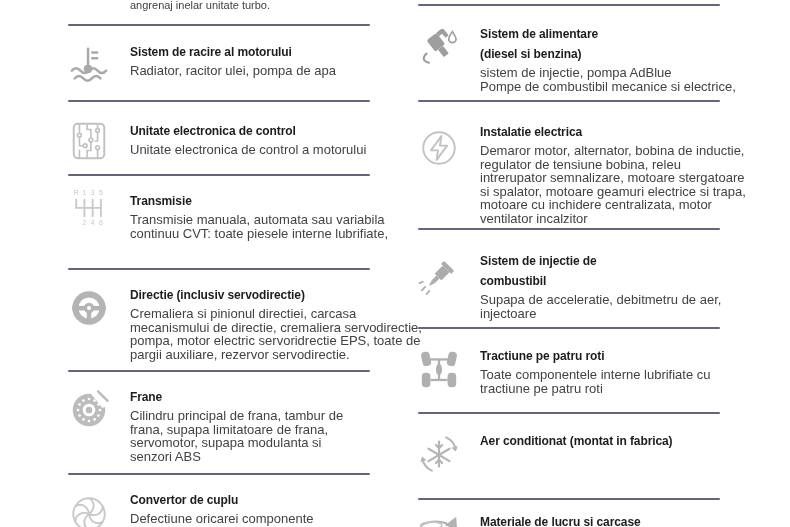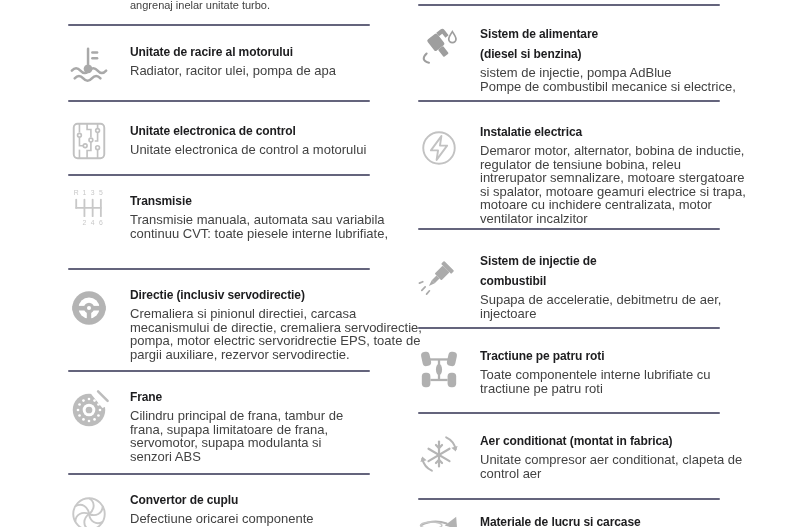--- a/index.html
+++ b/index.html
@@ -47,21 +47,21 @@
               <line x1="25.5" y1="10" x2="30.5" y2="10"></line>
               <line x1="25.5" y1="16" x2="30.5" y2="16"></line>
               <circle cx="21" cy="27" r="4.6" fill="#a9a9a9" stroke="none"></circle>
               <path d="M4,29 q4.5,-5 9,0 t9,0 t9,0 t9,0"></path>
               <path d="M7,37 q4.5,-5 9,0 t9,0 t9,0"></path>
             </g>
           </svg>
         </span>
         <div class="text">
           <div>
-            <div class="title-line">Unitate de racire al motorului</div>
+            <div class="title-line">Sistem de racire al motorului</div>
           </div>
           <div class="desc">
             <div class="desc-line">Radiator, racitor ulei, pompa de apa</div>
           </div>
         </div>
       </div>
       <div class="item" style="top: 121px;">
         <span class="icon" style="top: -1px;">
           <svg viewBox="0 0 44 44">
             <g fill="none" stroke="#c1c1c1" stroke-width="2">
@@ -334,24 +334,20 @@
               <path d="M14.5,39.5 a18,18 0 0 1 -10,-12.5"></path>
             </g>
             <path d="M41.5,13.5 l-2,6 l-4.5,-4 z" fill="#b5b5b5"></path>
             <path d="M2.5,30.5 l2,-6 l4.5,4 z" fill="#b5b5b5"></path>
           </svg>
         </span>
         <div class="text">
           <div>
             <div class="title-line">Aer conditionat (montat in fabrica)</div>
           </div>
-          <div class="desc">
-            <div class="desc-line">Unitate compresor aer conditionat, clapeta de</div>
-            <div class="desc-line">control aer</div>
-          </div>
         </div>
       </div>
       <div class="item" style="top: 512px;">
         <span class="icon" style="top: 1px;">
           <svg viewBox="0 0 44 44">
             <path d="M28,13 L40,4 L41,17 z" fill="#b2b2b2"></path>
             <path d="M3,13 q13,-7 27,-2" fill="none" stroke="#b2b2b2" stroke-width="2.2" stroke-linecap="round"></path>
             <ellipse cx="14" cy="13" rx="11" ry="3.5" fill="none" stroke="#c6c6c6" stroke-width="1.6"></ellipse>
           </svg>
         </span>

